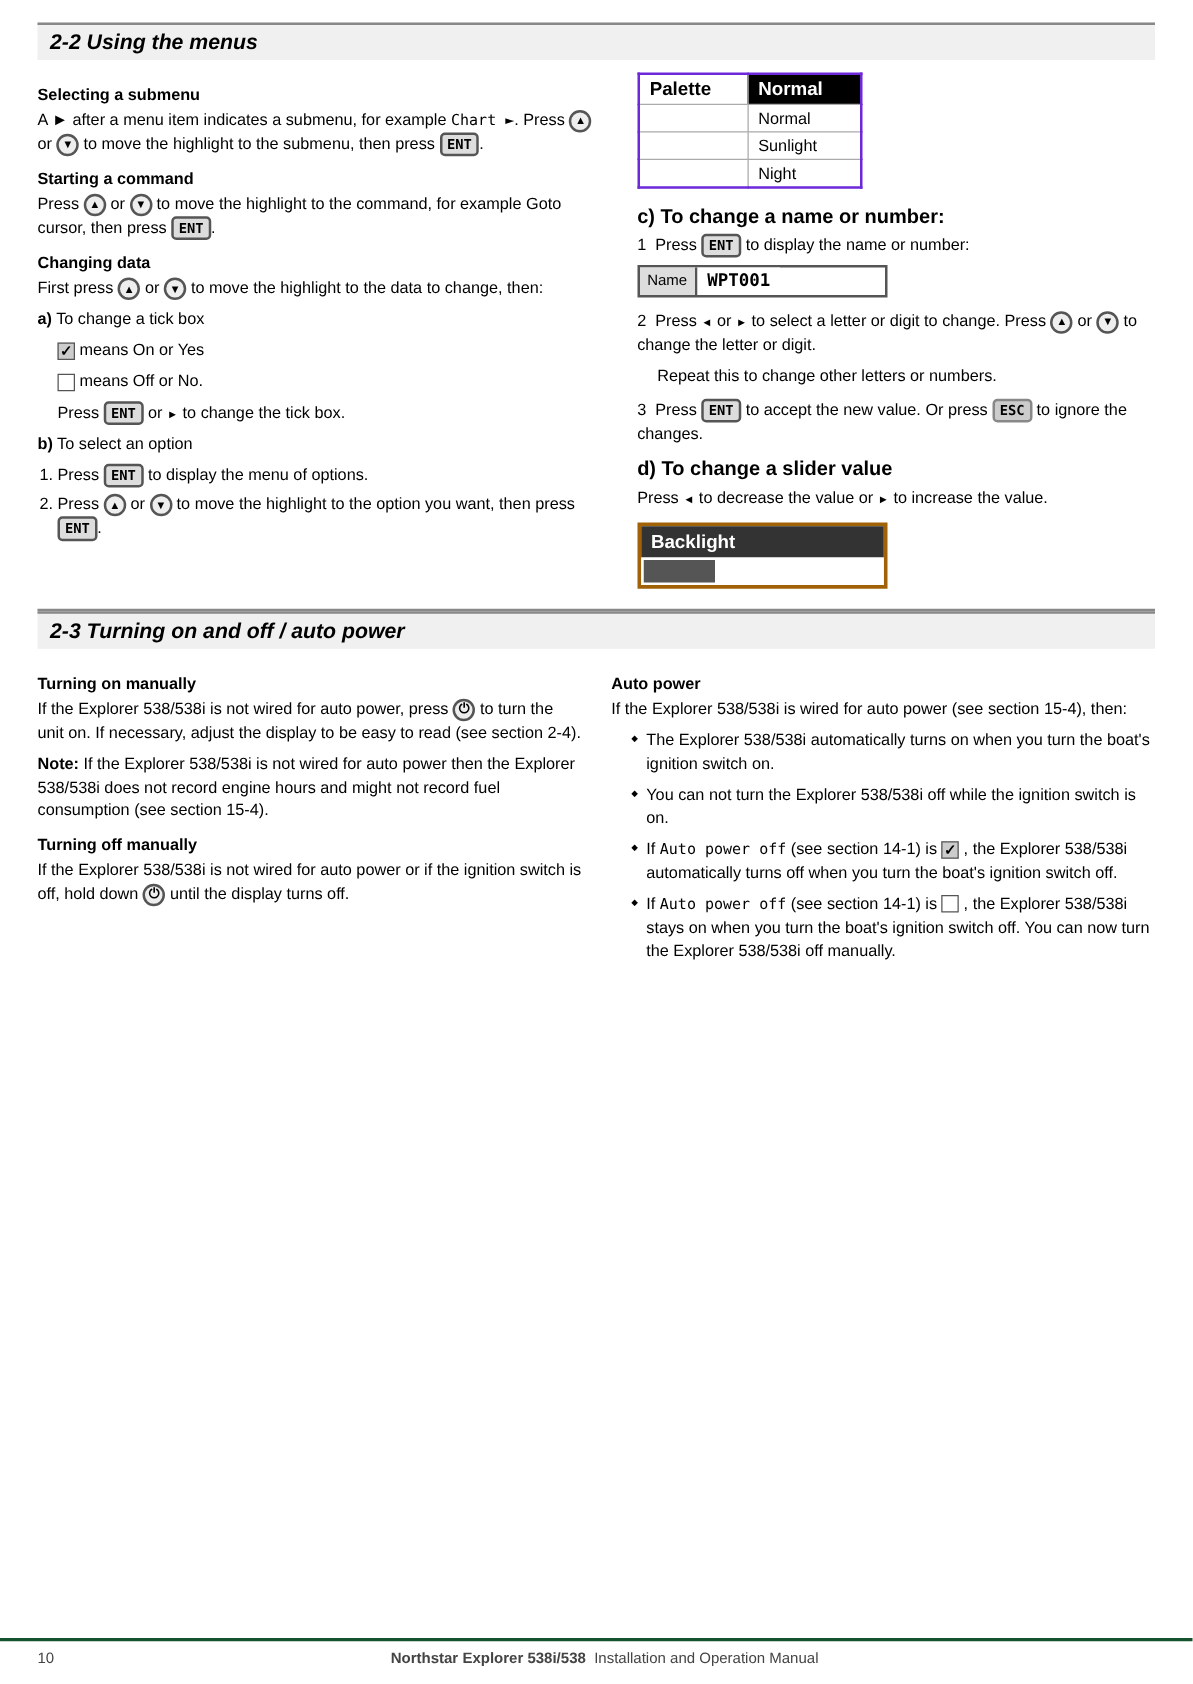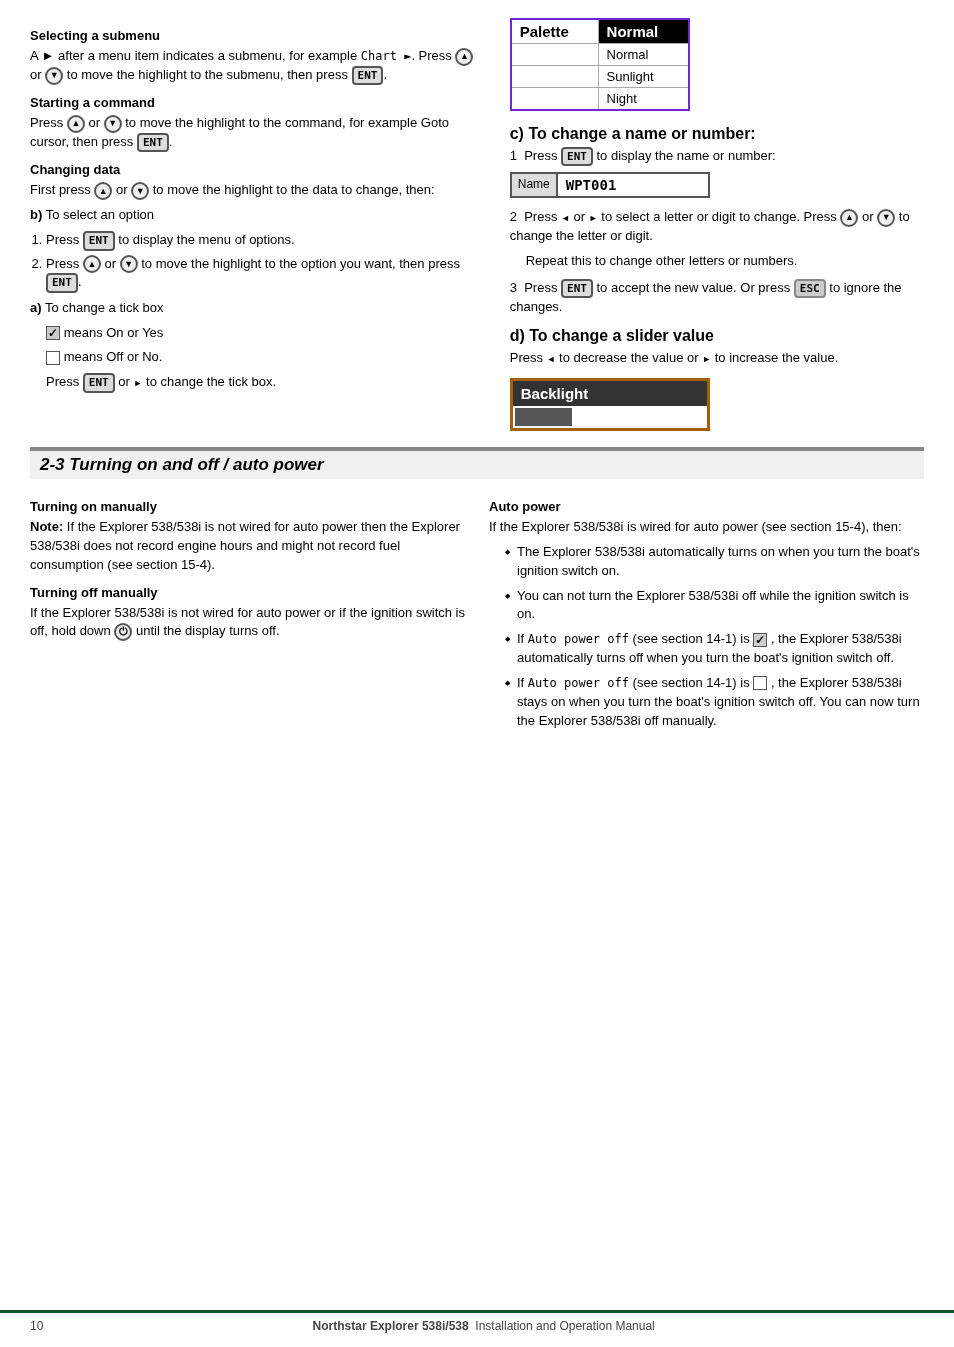--- a/index.html
+++ b/index.html
@@ -280,20 +280,21 @@
       font-size: 16px;
       margin-top: 10px;
       margin-bottom: 4px;
     }
 
   </style>
 </head>
 <body>
 
 <div>
+  <div class="section-title">2-2  Using the menus</div>
 
   <div class="two-col">
 
     <div class="col-left">
 
 
       <div class="subsection-title">Selecting a submenu</div>
       <p>
         A ► after a menu item indicates a submenu, for example <code>Chart ►</code>.  Press
         <span class="icon-up"></span>
@@ -314,57 +315,57 @@
       </p>
 
       <div class="subsection-title">Changing data</div>
       <p>
         First press
         <span class="icon-up"></span>
         or
         <span class="icon-down"></span>
         to move the highlight to the data to change, then:
       </p>
+
+      <div class="lettered-item">
+        <p><strong>a)</strong> To change a tick box</p>
+        <p style="padding-left:16px;">
+          <span class="tick-checked"></span>
+          <span> means On or Yes</span>
+        </p>
+        <p style="padding-left:16px;">
+          <span class="tick-unchecked"></span>
+          <span> means Off or No.</span>
+        </p>
+        <p style="padding-left:16px;">
+          Press
+          <span class="btn-badge">ENT</span>
+          or
+          <span class="icon-right"></span>
+          to change the tick box.
+        </p>
+      </div>
 
       <div class="lettered-item">
         <p><strong>b)</strong> To select an option</p>
         <ol class="numbered">
           <li>
             Press
             <span class="btn-badge">ENT</span>
             to display the menu of options.
           </li>
           <li>
             Press
             <span class="icon-up"></span>
             or
             <span class="icon-down"></span>
             to move the highlight to the option you want, then press
             <span class="btn-badge">ENT</span>.
           </li>
         </ol>
-      </div>
-
-      <div class="lettered-item">
-        <p><strong>a)</strong> To change a tick box</p>
-        <p style="padding-left:16px;">
-          <span class="tick-checked"></span>
-          <span> means On or Yes</span>
-        </p>
-        <p style="padding-left:16px;">
-          <span class="tick-unchecked"></span>
-          <span> means Off or No.</span>
-        </p>
-        <p style="padding-left:16px;">
-          Press
-          <span class="btn-badge">ENT</span>
-          or
-          <span class="icon-right"></span>
-          to change the tick box.
-        </p>
       </div>
 
     </div>
 
     <div class="col-right">
 
       <table class="palette-table">
         <tbody>
             <tr>
           <td class="header-cell">Palette</td>
@@ -445,20 +446,25 @@
 
 <div style="margin-top:0;">
   <div class="section-title">2-3  Turning on and off / auto power</div>
 
   <div class="section-23-cols">
 
     <div class="section-23-left">
 
       <div class="subsection-title">Turning on manually</div>
       <p>
+        If the Explorer 538/538i  is not wired for auto power, press
+        <span class="icon-power"></span>
+        to turn the unit on. If necessary, adjust the display to be easy to read (see section 2-4).
+      </p>
+      <p>
         <span class="note-bold">Note:</span>
         If the Explorer 538/538i is not wired for auto power then the Explorer 538/538i does not record engine hours and might not record fuel consumption (see section 15-4).
       </p>
 
       <div class="subsection-title">Turning off manually</div>
       <p>
         If the Explorer 538/538i  is not wired for auto power or if the ignition switch is off, hold down
         <span class="icon-power"></span>
         until the display turns off.
       </p>

